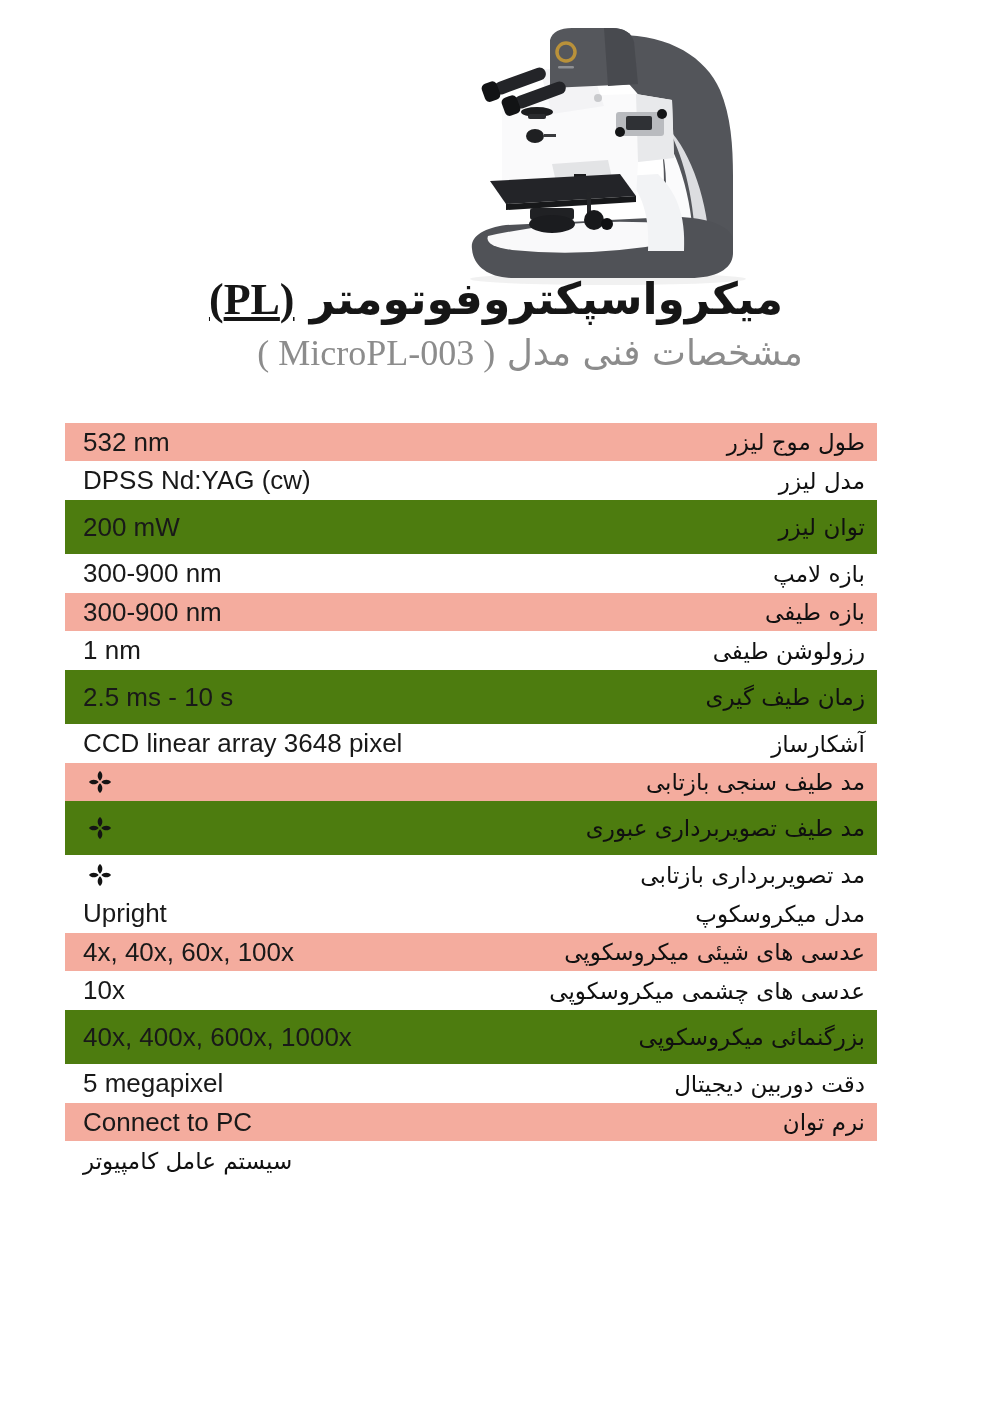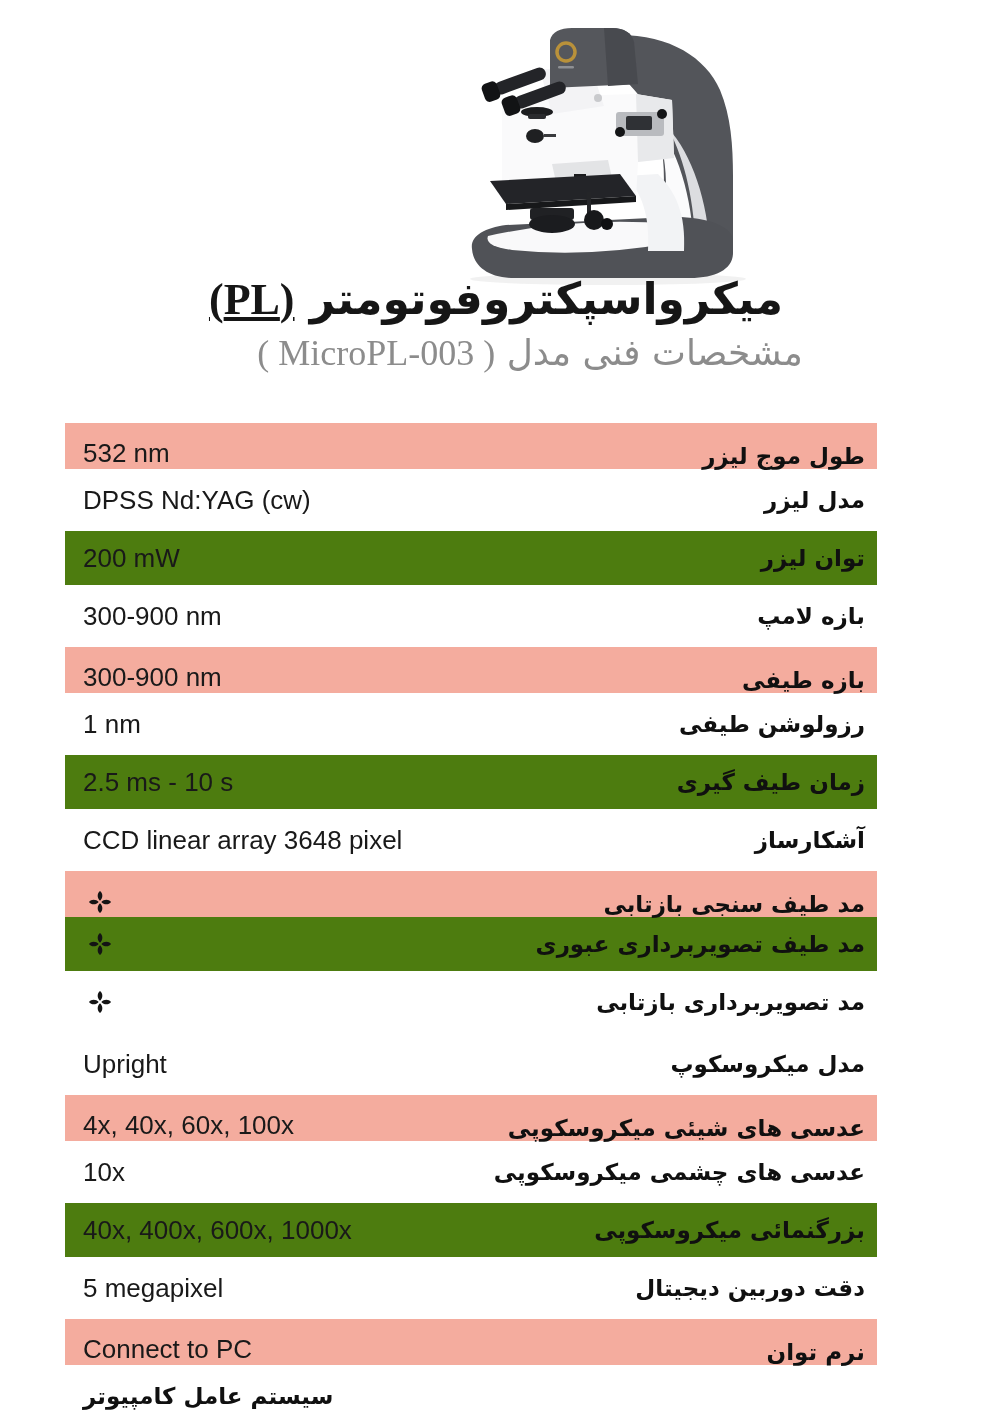--- a/index.html
+++ b/index.html
@@ -18,30 +18,30 @@
   .title .title-en{font-family:"Liberation Serif",serif;font-weight:700;text-decoration:underline;}
   .subtitle{
     margin:6px 0 0 0;font-family:"DejaVu Sans",sans-serif;
     font-size:36px;color:#8c8c8c;transform:translateX(34px);
   }
   .subtitle .ltr{font-family:Liberation Serif, serif;}
   
   .spec-table{position:absolute;left:65px;top:423px;width:812px;}
   .row{
     display:flex;align-items:center;justify-content:space-between;
-    height:62px;padding:0 12px 0 18px;box-sizing:border-box;background:#ffffff;
-  }
-  .row.bg-salmon{background:#F4AC9E;height:46px;align-items:flex-end;}
+    height:39px;padding:0 12px 0 18px;box-sizing:border-box;background:#ffffff;
+  }
+  .row.bg-salmon{background:#F4AC9E;height:38px;}
   .row.bg-gray{background:#4d7c0f;height:54px;}
   .value{
     font-size:26px;color:#191919;direction:ltr;white-space:nowrap;
     display:flex;align-items:center;font-family:"Liberation Sans",sans-serif;
   }
   .label{
-    font-family:"DejaVu Sans",sans-serif;font-size:23px;font-weight:700;
+    font-family:"DejaVu Sans",sans-serif;font-size:23px;font-weight:400;
     color:#101010;white-space:nowrap;
   }
   .marker{width:30px;height:30px;display:block;margin-left:2px;}
 </style>
 </head>
 <body>
 
 <div class="page">
 
   <figure class="hero">

